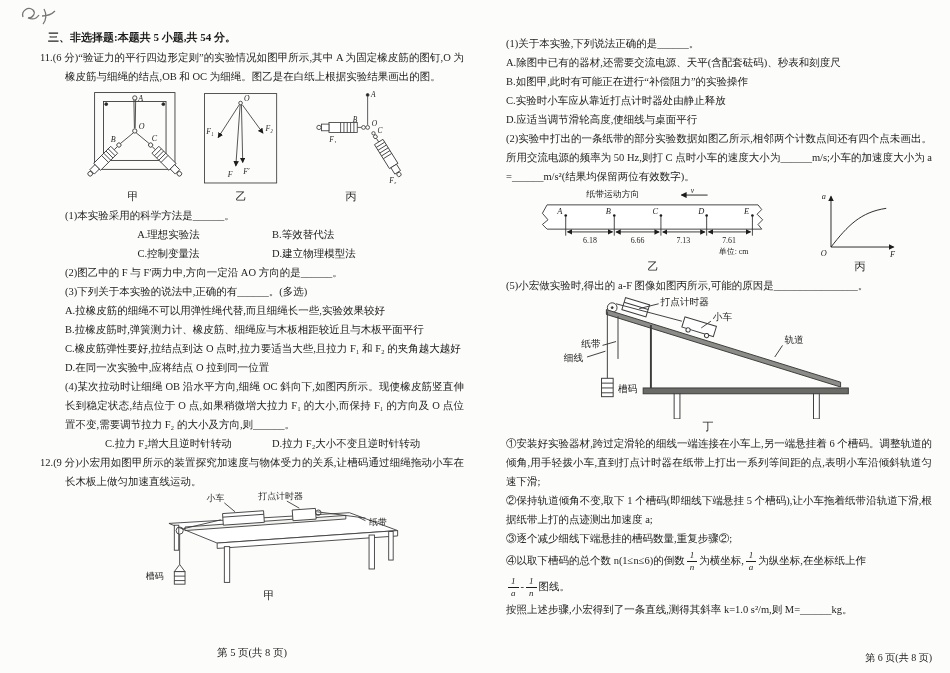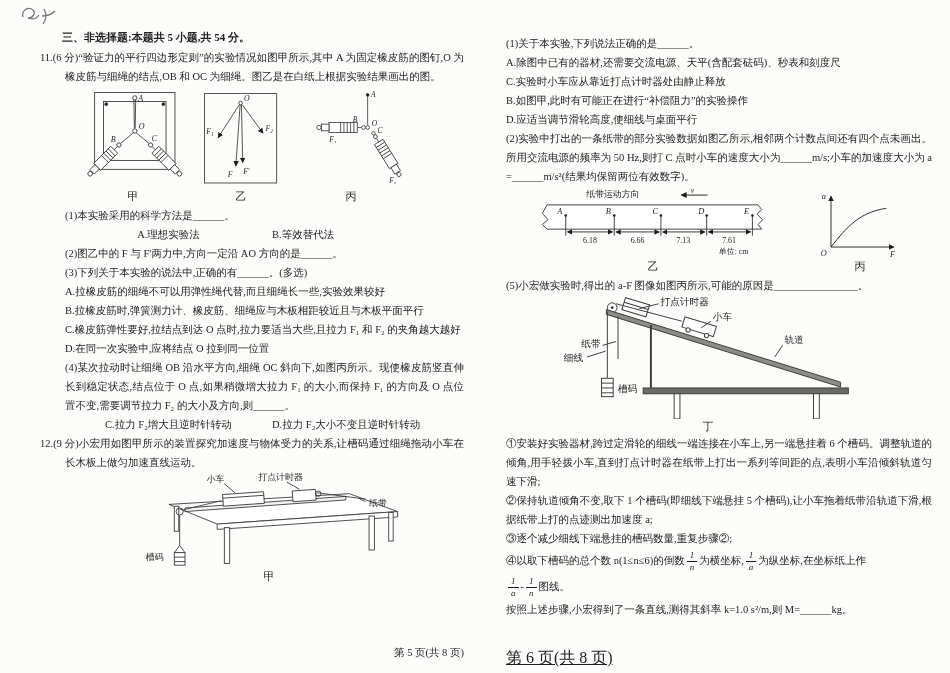--- a/index.html
+++ b/index.html
@@ -5,35 +5,35 @@
   html,body{margin:0;padding:0;}
   body{
     position:relative;width:950px;height:673px;overflow:hidden;
     background:#fcfcfa;color:#1d1d1d;
     font-family:"Liberation Serif","DejaVu Serif",serif;
     font-size:10.5px;line-height:19px;
   }
   .page{position:absolute;top:0;}
   #page5{left:40px;width:424px;height:673px;}
   #page6{left:506px;width:426px;height:488px;}
-  .sec-header{font-weight:bold;margin:28px 0 1px 22px;font-size:11px;}
+  .sec-header{font-weight:bold;margin:28px 0 1px 8px;font-size:11px;}
   .para{text-align:justify;word-break:break-all;}
   .indent{padding-left:25px;text-indent:-25px;}
   .sub{padding-left:25px;}
   .optrow{display:flex;padding-left:25px;text-align:center;}
   #page5 .optrow .o1{width:207px;}
   .figrow{display:flex;align-items:flex-end;margin:3px 0 2px 40px;}
   .figbox{text-align:center;margin-right:14px;}
   .figcap{text-align:center;font-size:11px;line-height:15px;}
   .figwrap{text-align:left;}
   svg{display:block;}
   svg text{font-family:"Liberation Serif","DejaVu Serif",serif;fill:#1d1d1d;}
   .it{font-style:italic;}
-  .footer5{position:absolute;top:643px;width:100%;text-align:right;font-size:10.5px;}
-  .footer6{position:absolute;top:648px;width:100%;text-align:left;font-size:16px;text-decoration:underline;}
+  .footer5{position:absolute;top:643px;width:100%;text-align:center;font-size:10.5px;}
+  .footer6{position:absolute;top:648px;width:100%;text-align:right;font-size:10px;}
   .frac{display:inline-block;vertical-align:-6px;text-align:center;margin:0 2px;}
   .frac .num{display:block;border-bottom:1px solid #1d1d1d;padding:0 3px;font-size:9px;line-height:11px;font-style:italic;}
   .frac .den{display:block;font-size:9px;line-height:11px;font-style:italic;}
   #scan-mark{position:absolute;left:18px;top:2px;opacity:.75;}
 </style>
 </head>
 <body>
 
 <svg width="0" height="0" style="position:absolute">
   <defs>
@@ -175,20 +175,24 @@
       </svg>
       <div class="figcap">丙</div>
     </div>
   </div>
 
   <div class="para sub">(1)本实验采用的科学方法是______。</div>
   <div class="optrow">
     <div class="o1">A.理想实验法</div>
     <div>B.等效替代法</div>
   </div>
+  <div class="optrow">
+    <div class="o1">C.控制变量法</div>
+    <div>D.建立物理模型法</div>
+  </div>
 
   <div class="para sub">(2)图乙中的 F 与 F′两力中,方向一定沿 AO 方向的是______。</div>
   <div class="para sub">(3)下列关于本实验的说法中,正确的有______。(多选)</div>
   <div class="para sub">A.拉橡皮筋的细绳不可以用弹性绳代替,而且细绳长一些,实验效果较好</div>
   <div class="para sub">B.拉橡皮筋时,弹簧测力计、橡皮筋、细绳应与木板相距较近且与木板平面平行</div>
   <div class="para sub">C.橡皮筋弹性要好,拉结点到达 O 点时,拉力要适当大些,且拉力 F₁ 和 F₂ 的夹角越大越好</div>
   <div class="para sub">D.在同一次实验中,应将结点 O 拉到同一位置</div>
 
   <div class="para sub">(4)某次拉动时让细绳 OB 沿水平方向,细绳 OC 斜向下,如图丙所示。现使橡皮筋竖直伸长到稳定状态,结点位于 O 点,如果稍微增大拉力 F₁ 的大小,而保持 F₁ 的方向及 O 点位置不变,需要调节拉力 F₂ 的大小及方向,则______。</div>
   <div class="optrow">
@@ -248,22 +252,22 @@
   </div>
 
   <div class="footer5">第 5 页(共 8 页)</div>
 </div>
 
 <div class="page" id="page6">
   <div style="height:34px"></div>
 
   <div class="para sub" style="padding-left:0">(1)关于本实验,下列说法正确的是______。</div>
   <div class="para">A.除图中已有的器材,还需要交流电源、天平(含配套砝码)、秒表和刻度尺</div>
+  <div class="para">B.如图甲,此时有可能正在进行“补偿阻力”的实验操作</div>
   <div class="para">C.实验时小车应从靠近打点计时器处由静止释放</div>
-  <div class="para">B.如图甲,此时有可能正在进行“补偿阻力”的实验操作</div>
   <div class="para">D.应适当调节滑轮高度,使细线与桌面平行</div>
 
   <div class="para">(2)实验中打出的一条纸带的部分实验数据如图乙所示,相邻两个计数点间还有四个点未画出。所用交流电源的频率为 50 Hz,则打 C 点时小车的速度大小为______m/s;小车的加速度大小为 a=______m/s²(结果均保留两位有效数字)。</div>
 
   <div class="figrow" style="margin-left:28px;align-items:flex-start">
 
     <div class="figbox">
       <svg width="238" height="70" viewBox="0 0 255 75">
         <text x="56" y="9" font-size="9.5">纸带运动方向</text>
         <line x1="186" y1="6.5" x2="158" y2="6.5" stroke="#1d1d1d" stroke-width="1" marker-end="url(#ah)"></line>

